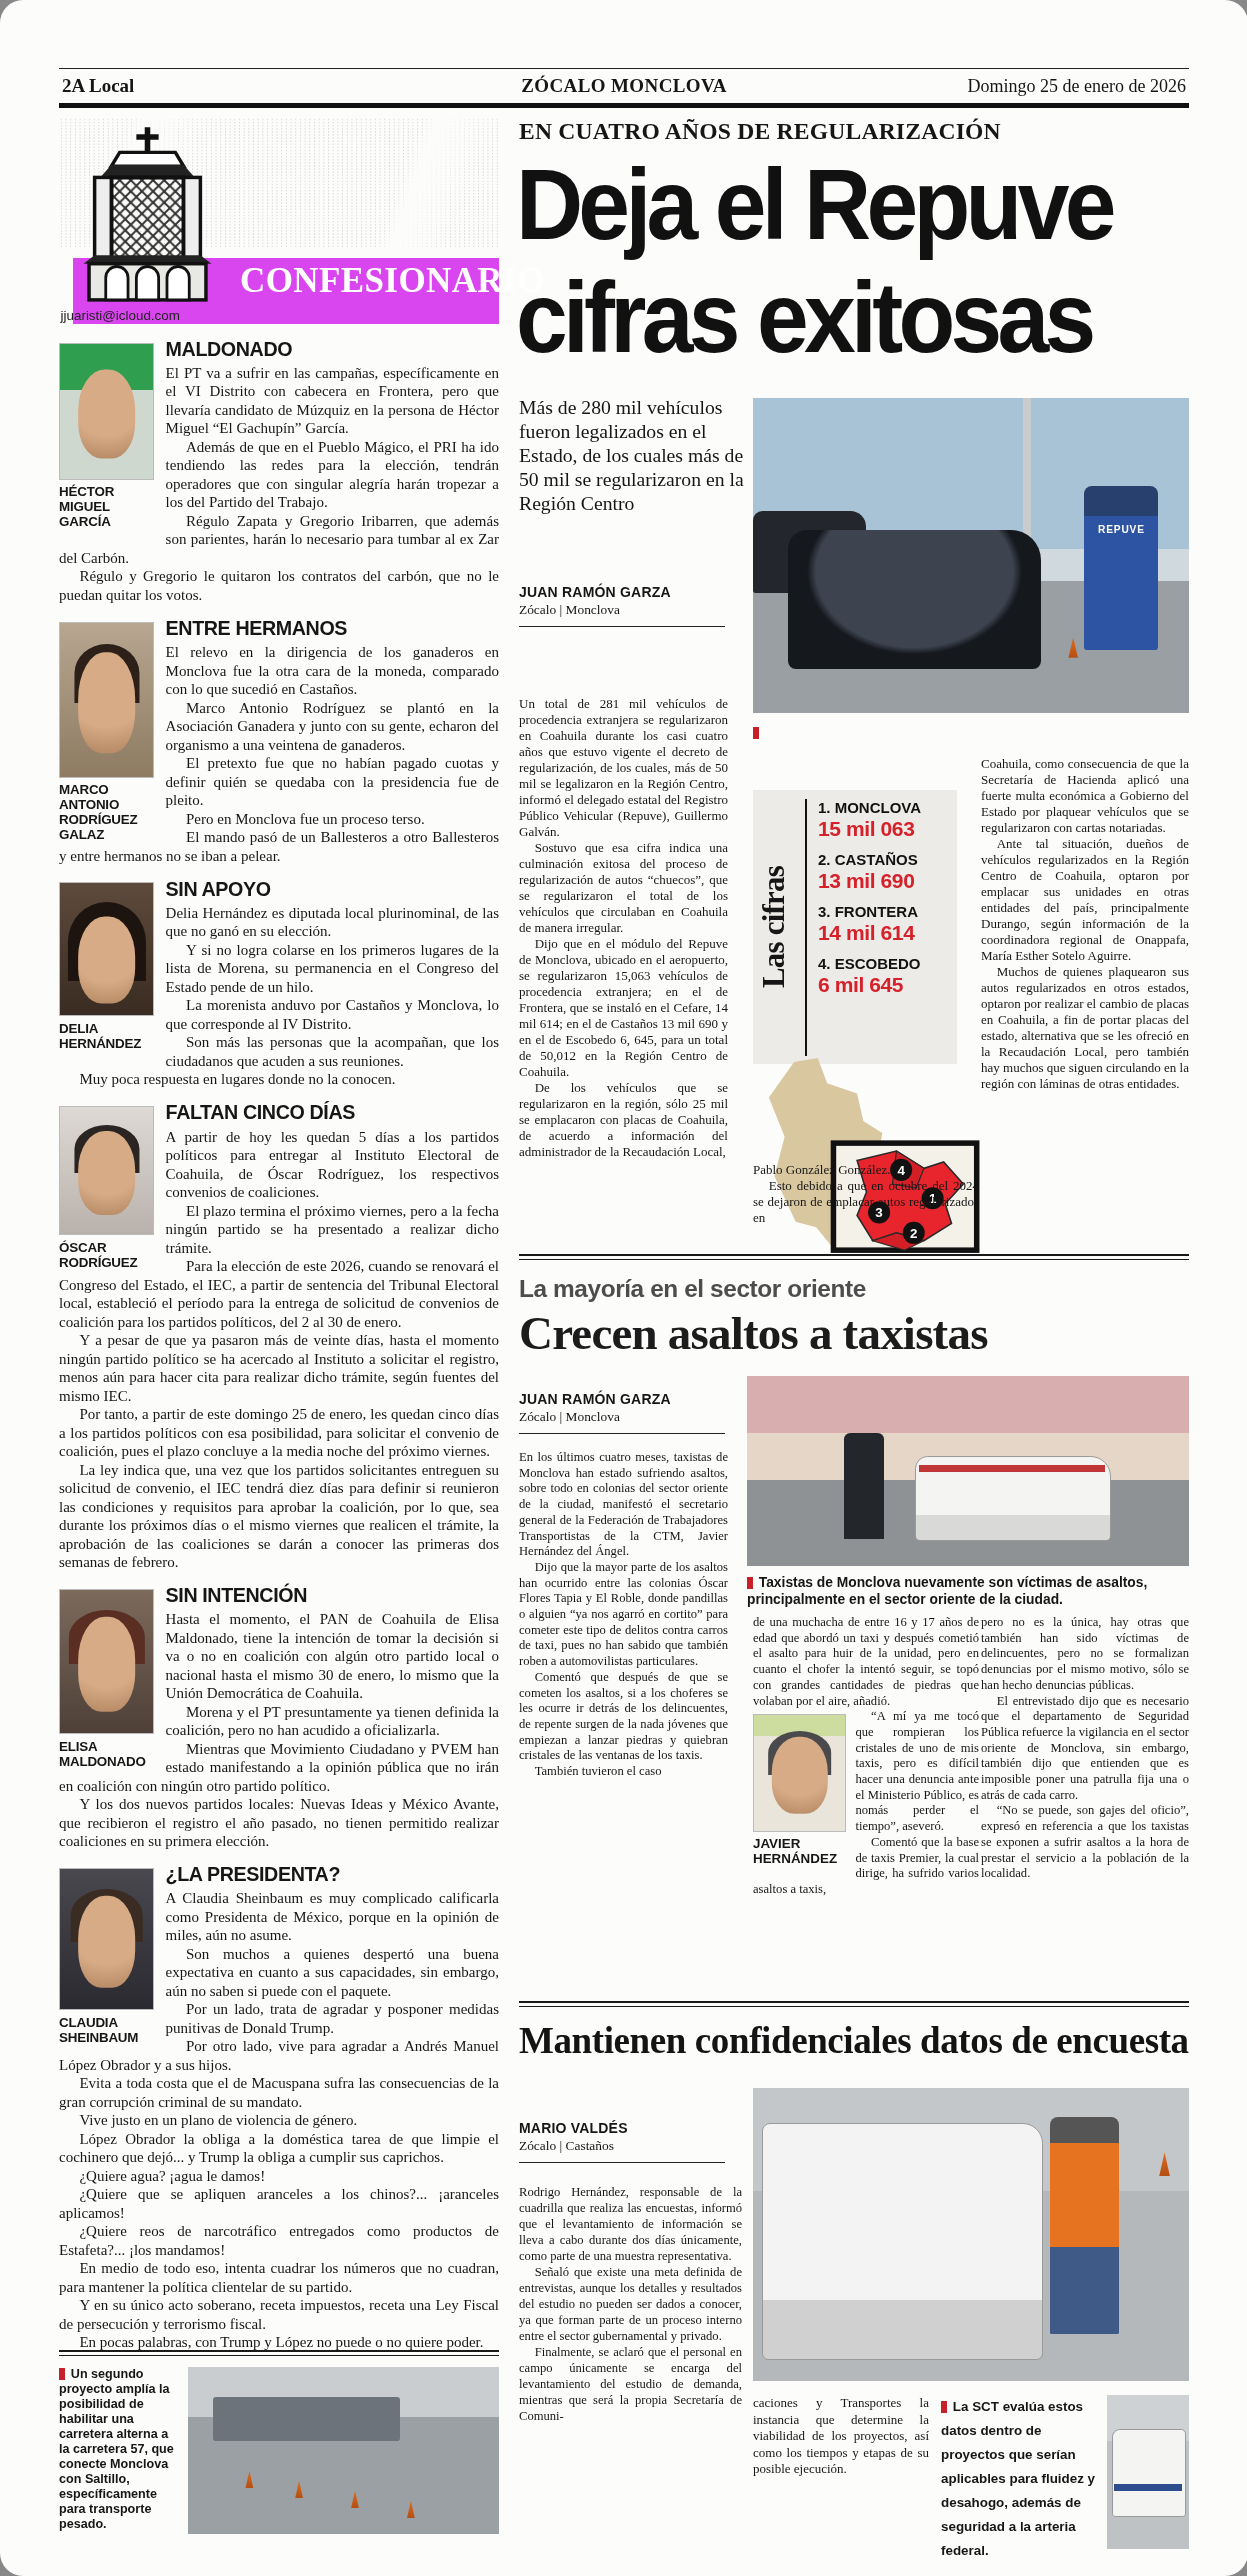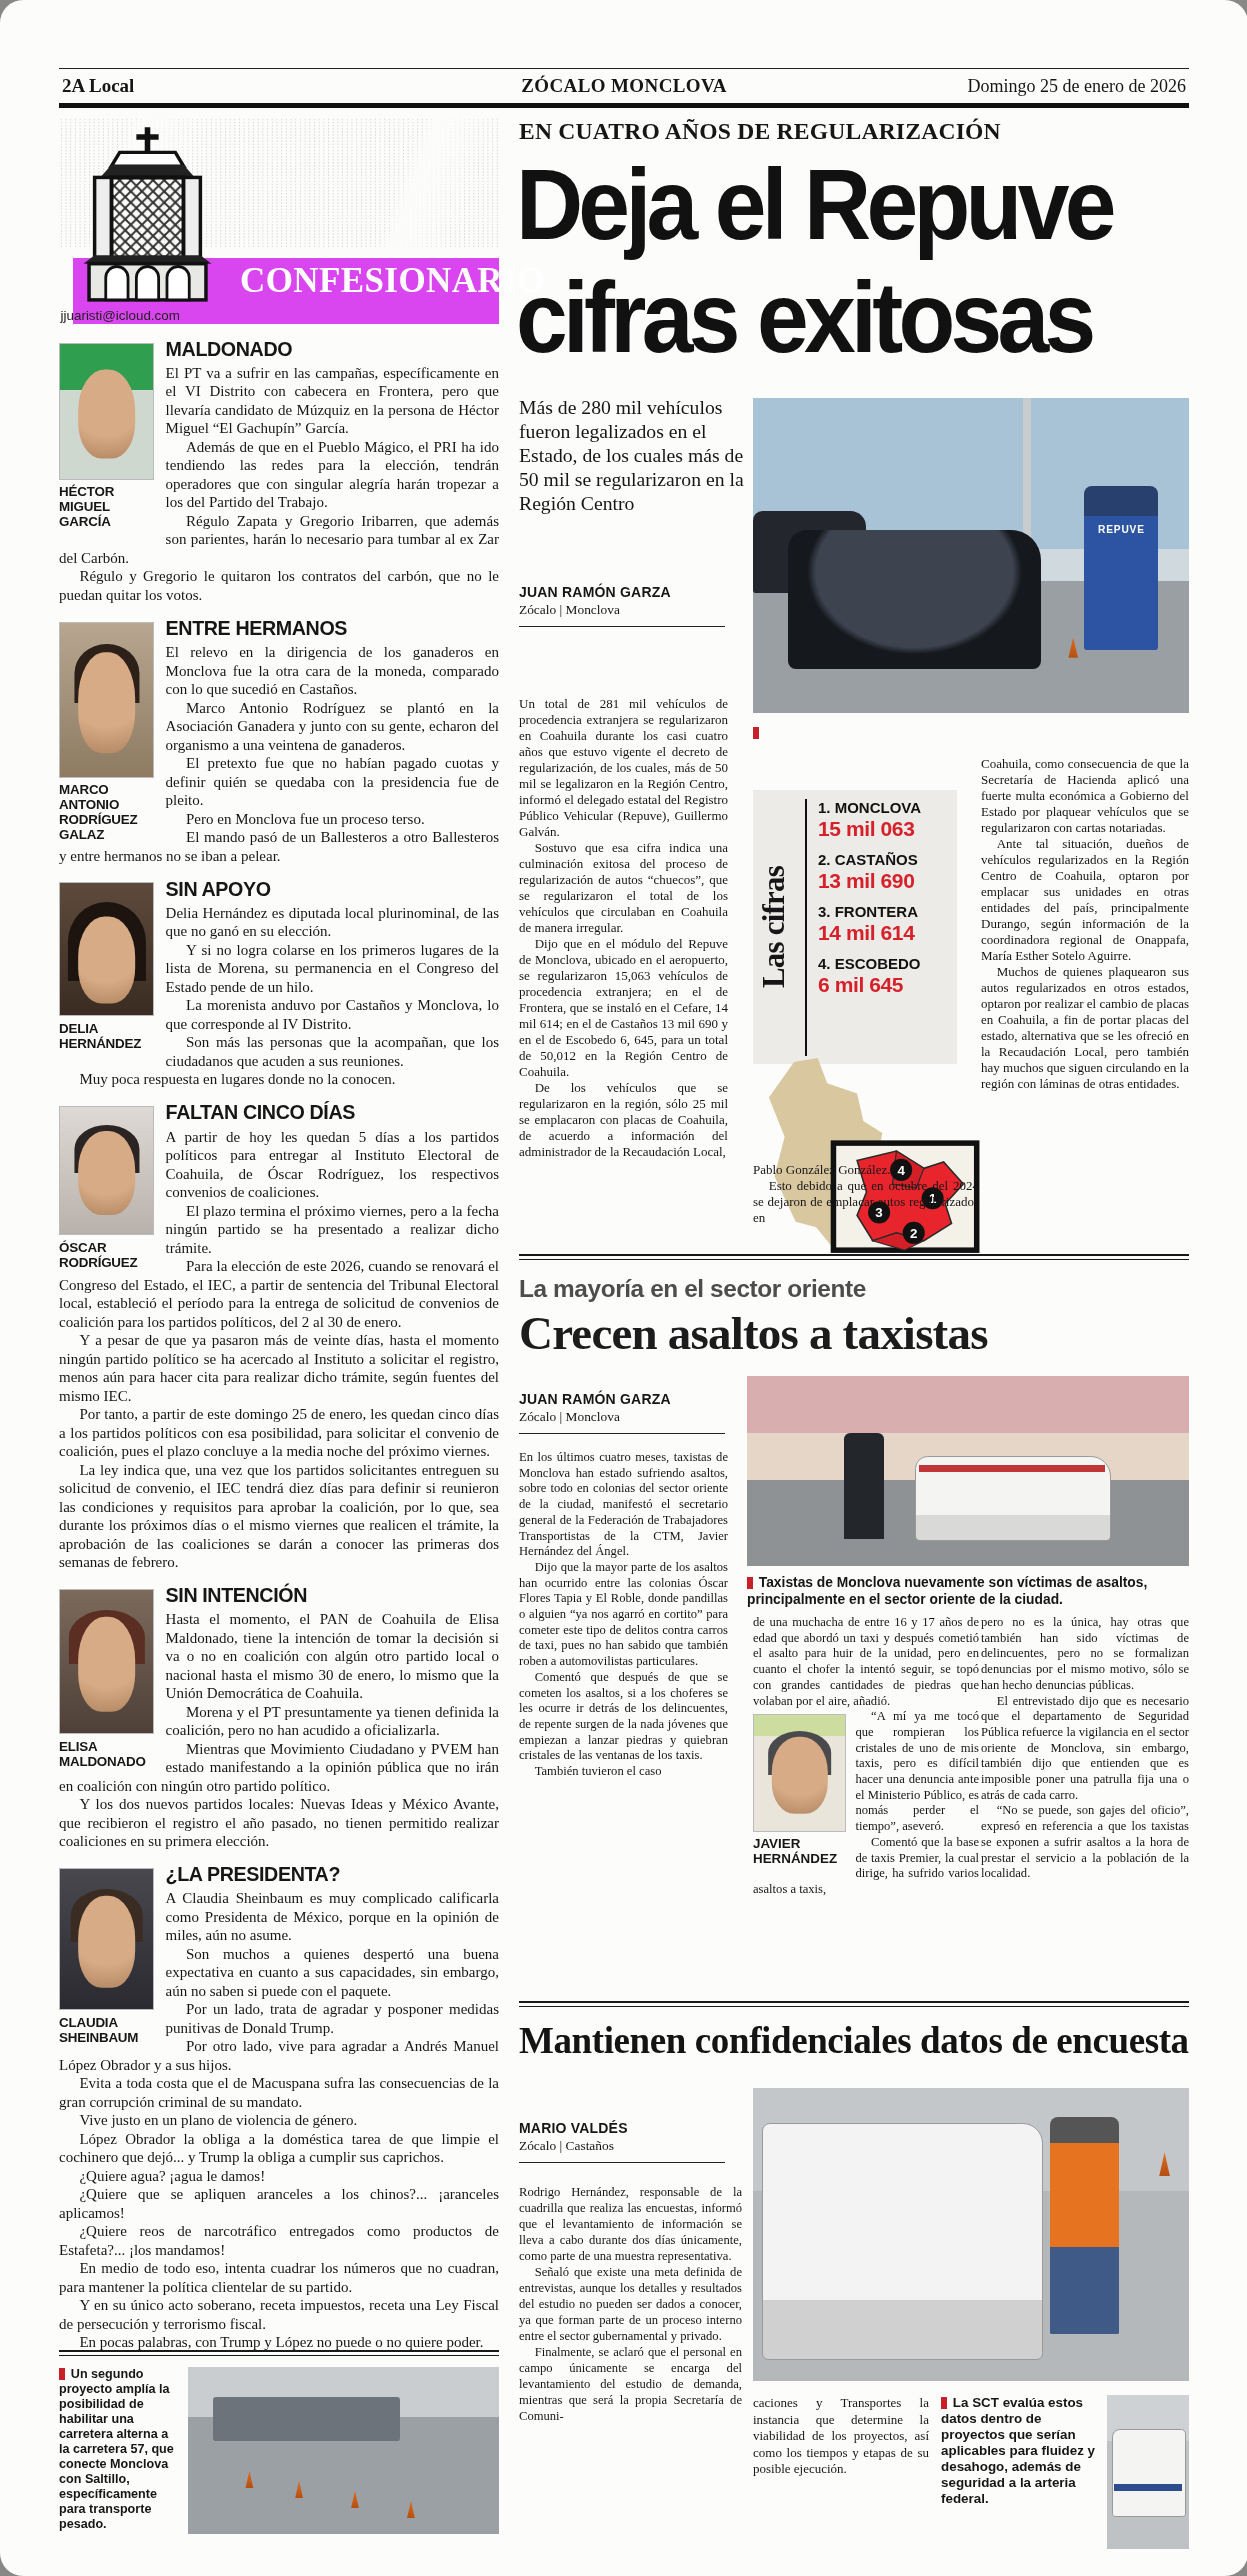--- a/index.html
+++ b/index.html
@@ -111,21 +111,21 @@
   .enc .c1{position:absolute;top:165px;left:0;width:223px;font-size:12.6px;line-height:16px;}
   .photo-sct{position:absolute;top:69px;left:234px;width:436px;height:293px;
      background:linear-gradient(#c3c7c9 0 35%,#b4b8ba 35%);}
   .photo-sct .truck{position:absolute;left:2%;top:12%;width:64%;height:80%;border-radius:7.9px 20.4px 6.3px 6.3px;
      background:linear-gradient(#f2f3f2 0 75%,#cfd0cf 75%);border:0.8px solid #9a9a9a;}
   .photo-sct .vest{position:absolute;right:16%;top:10%;width:16%;height:74%;border-radius:7.9px 7.9px 1.6px 1.6px;
      background:linear-gradient(#555 0 12%,#e5731f 12% 60%,#3f5a86 60%);}
   .photo-sct .cone{position:absolute;right:4%;top:22%;width:14px;height:23.6px;background:linear-gradient(#e06b1f,#b44f12);
      clip-path:polygon(50% 0,88% 100%,12% 100%);}
   .enc .c2{position:absolute;top:376px;left:234px;width:176px;font-size:13px;line-height:16.5px;}
-  .cap-sct{position:absolute;top:376px;left:422px;width:157px;font-size:13.4px;line-height:16px;}
+  .cap-sct{position:absolute;top:376px;left:422px;width:157px;font-size:13.4px;line-height:24px;}
   .photo-van{position:absolute;top:376px;left:588px;width:82px;height:154px;
      background:linear-gradient(#cfd2d4 0 30%,#bfc2c4 30%);}
   .photo-van .van{position:absolute;left:6%;top:22%;width:88%;height:56%;border-radius:7.9px 4.7px 3.1px 3.1px;
      background:#f4f4f2;border:0.8px solid #999;}
   .photo-van .stripe{position:absolute;left:8%;top:58%;width:84%;height:6.3px;background:#2e4d8f;}
   
   .bleft{position:absolute;left:59px;top:2350px;width:440px;}
   .bl-row{display:flex;margin-top:11px;}
   .bl-cap{width:120px;font-size:12.6px;line-height:15px;}
   .photo-road{flex:1;height:167px;margin-left:9.4px;background:linear-gradient(#c9cdd0 0 30%,#9aa0a4 30%);position:relative;overflow:hidden;}

